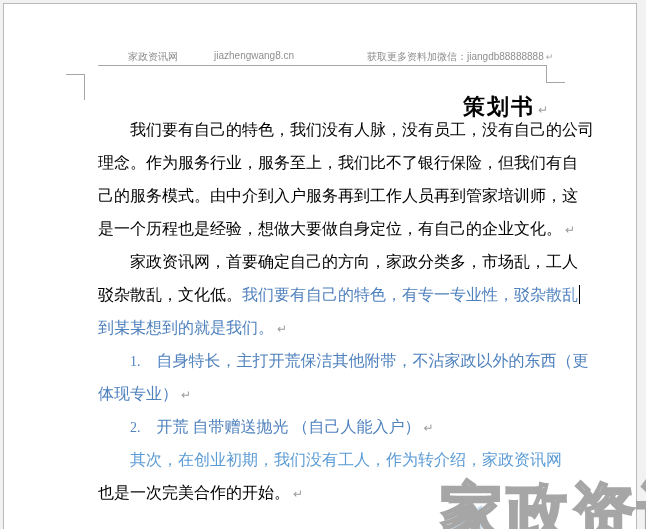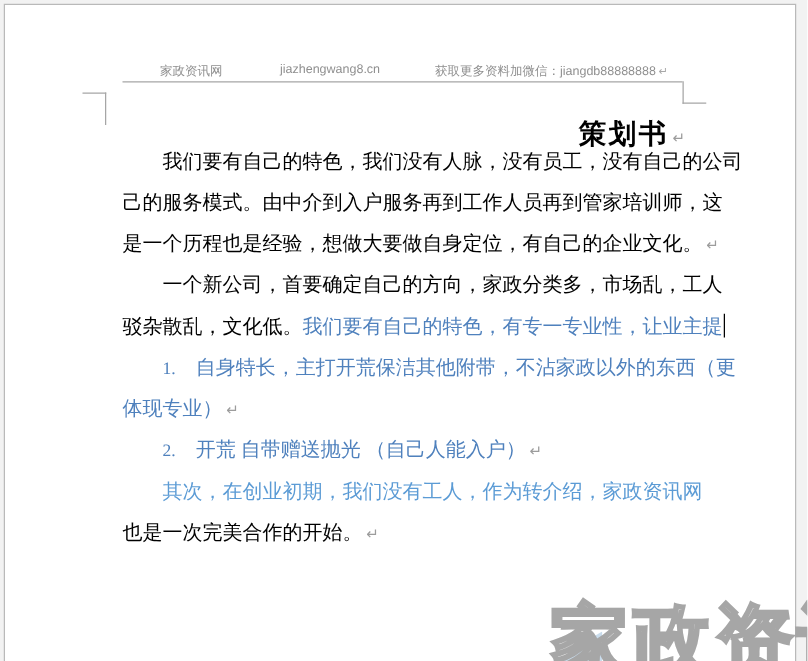--- a/index.html
+++ b/index.html
@@ -9,22 +9,22 @@
     background:#f2f2f2; font-family:"Liberation Serif", serif;
   }
   .page {
     position:absolute; left:3px; top:3px; width:634px; height:545px;
     background:#ffffff; border:1px solid #b9b9b9;
   }
   
   .hdr-text { position:absolute; top:46px; font-size:10px; color:#8f8f8f;
     font-family:"Liberation Sans", sans-serif; white-space:nowrap; }
   .hdr-a { left:124px; }
-  .hdr-b { left:220px; }
-  .hdr-c { left:344px; }
+  .hdr-b { left:210px; }
+  .hdr-c { left:363px; }
   .hdr-mark { color:#a8a8a8; font-size:9px; margin-left:2px; }
   
   .bline { position:absolute; background:#a6a6a6; }
   .l-underline { left:94px;  top:61px; width:448px; height:1px; }
   .l-rvert     { left:542px; top:61px; width:1px;  height:18px; }
   .l-rtick     { left:542px; top:78px; width:19px; height:1px; }
   .l-lvert     { left:80px;  top:70px; width:1px;  height:26px; }
   .l-ltick     { left:62px;  top:70px; width:19px; height:1px; }
   
   .title-row {
@@ -82,24 +82,26 @@
     <div class="bline l-underline"></div>
     <div class="bline l-rvert"></div>
     <div class="bline l-rtick"></div>
     <div class="bline l-lvert"></div>
     <div class="bline l-ltick"></div>
 
     <div class="title-row"><span>策划书</span><span class="seg-mark">↵</span></div>
 
     <div class="body">
         <div class="line indent"><span class="seg-black">我们要有自己的特色，我们没有人脉，没有员工，没有自己的公司</span></div>
+        <div class="line"><span class="seg-black">理念。作为服务行业，服务至上，我们比不了银行保险，但我们有自</span></div>
         <div class="line"><span class="seg-black">己的服务模式。由中介到入户服务再到工作人员再到管家培训师，这</span></div>
         <div class="line"><span class="seg-black">是一个历程也是经验，想做大要做自身定位，有自己的企业文化。</span><span class="seg-mark">↵</span></div>
-        <div class="line indent"><span class="seg-black">一个新公司，首要确定自己的方向，家政分类多，市场乱，工人</span></div>
-        <div class="line"><span class="seg-black">驳杂散乱，文化低。</span><span class="seg-blue">我们要有自己的特色，有专一专业性，让业主提</span><span class="seg-cursor"></span></div>
+        <div class="line indent"><span class="seg-black">家政资讯网，首要确定自己的方向，家政分类多，市场乱，工人</span></div>
+        <div class="line"><span class="seg-black">驳杂散乱，文化低。</span><span class="seg-blue">我们要有自己的特色，有专一专业性，驳杂散乱</span><span class="seg-cursor"></span></div>
+        <div class="line"><span class="seg-blue">到某某想到的就是我们。</span><span class="seg-mark">↵</span></div>
         <div class="line list"><span class="seg-num">1.</span><span class="seg-blue">自身特长，主打开荒保洁其他附带，不沾家政以外的东西（更</span></div>
         <div class="line"><span class="seg-blue">体现专业）</span><span class="seg-mark">↵</span></div>
         <div class="line list"><span class="seg-num">2.</span><span class="seg-blue">开荒 自带赠送抛光 （自己人能入户）</span><span class="seg-mark">↵</span></div>
         <div class="line indent"><span class="seg-blue_light">其次，在创业初期，我们没有工人，作为转介绍，家政资讯网</span></div>
         <div class="line"><span class="seg-black">也是一次完美合作的开始。</span><span class="seg-mark">↵</span></div>
       </div>
 
   </div>
 </div>
 

